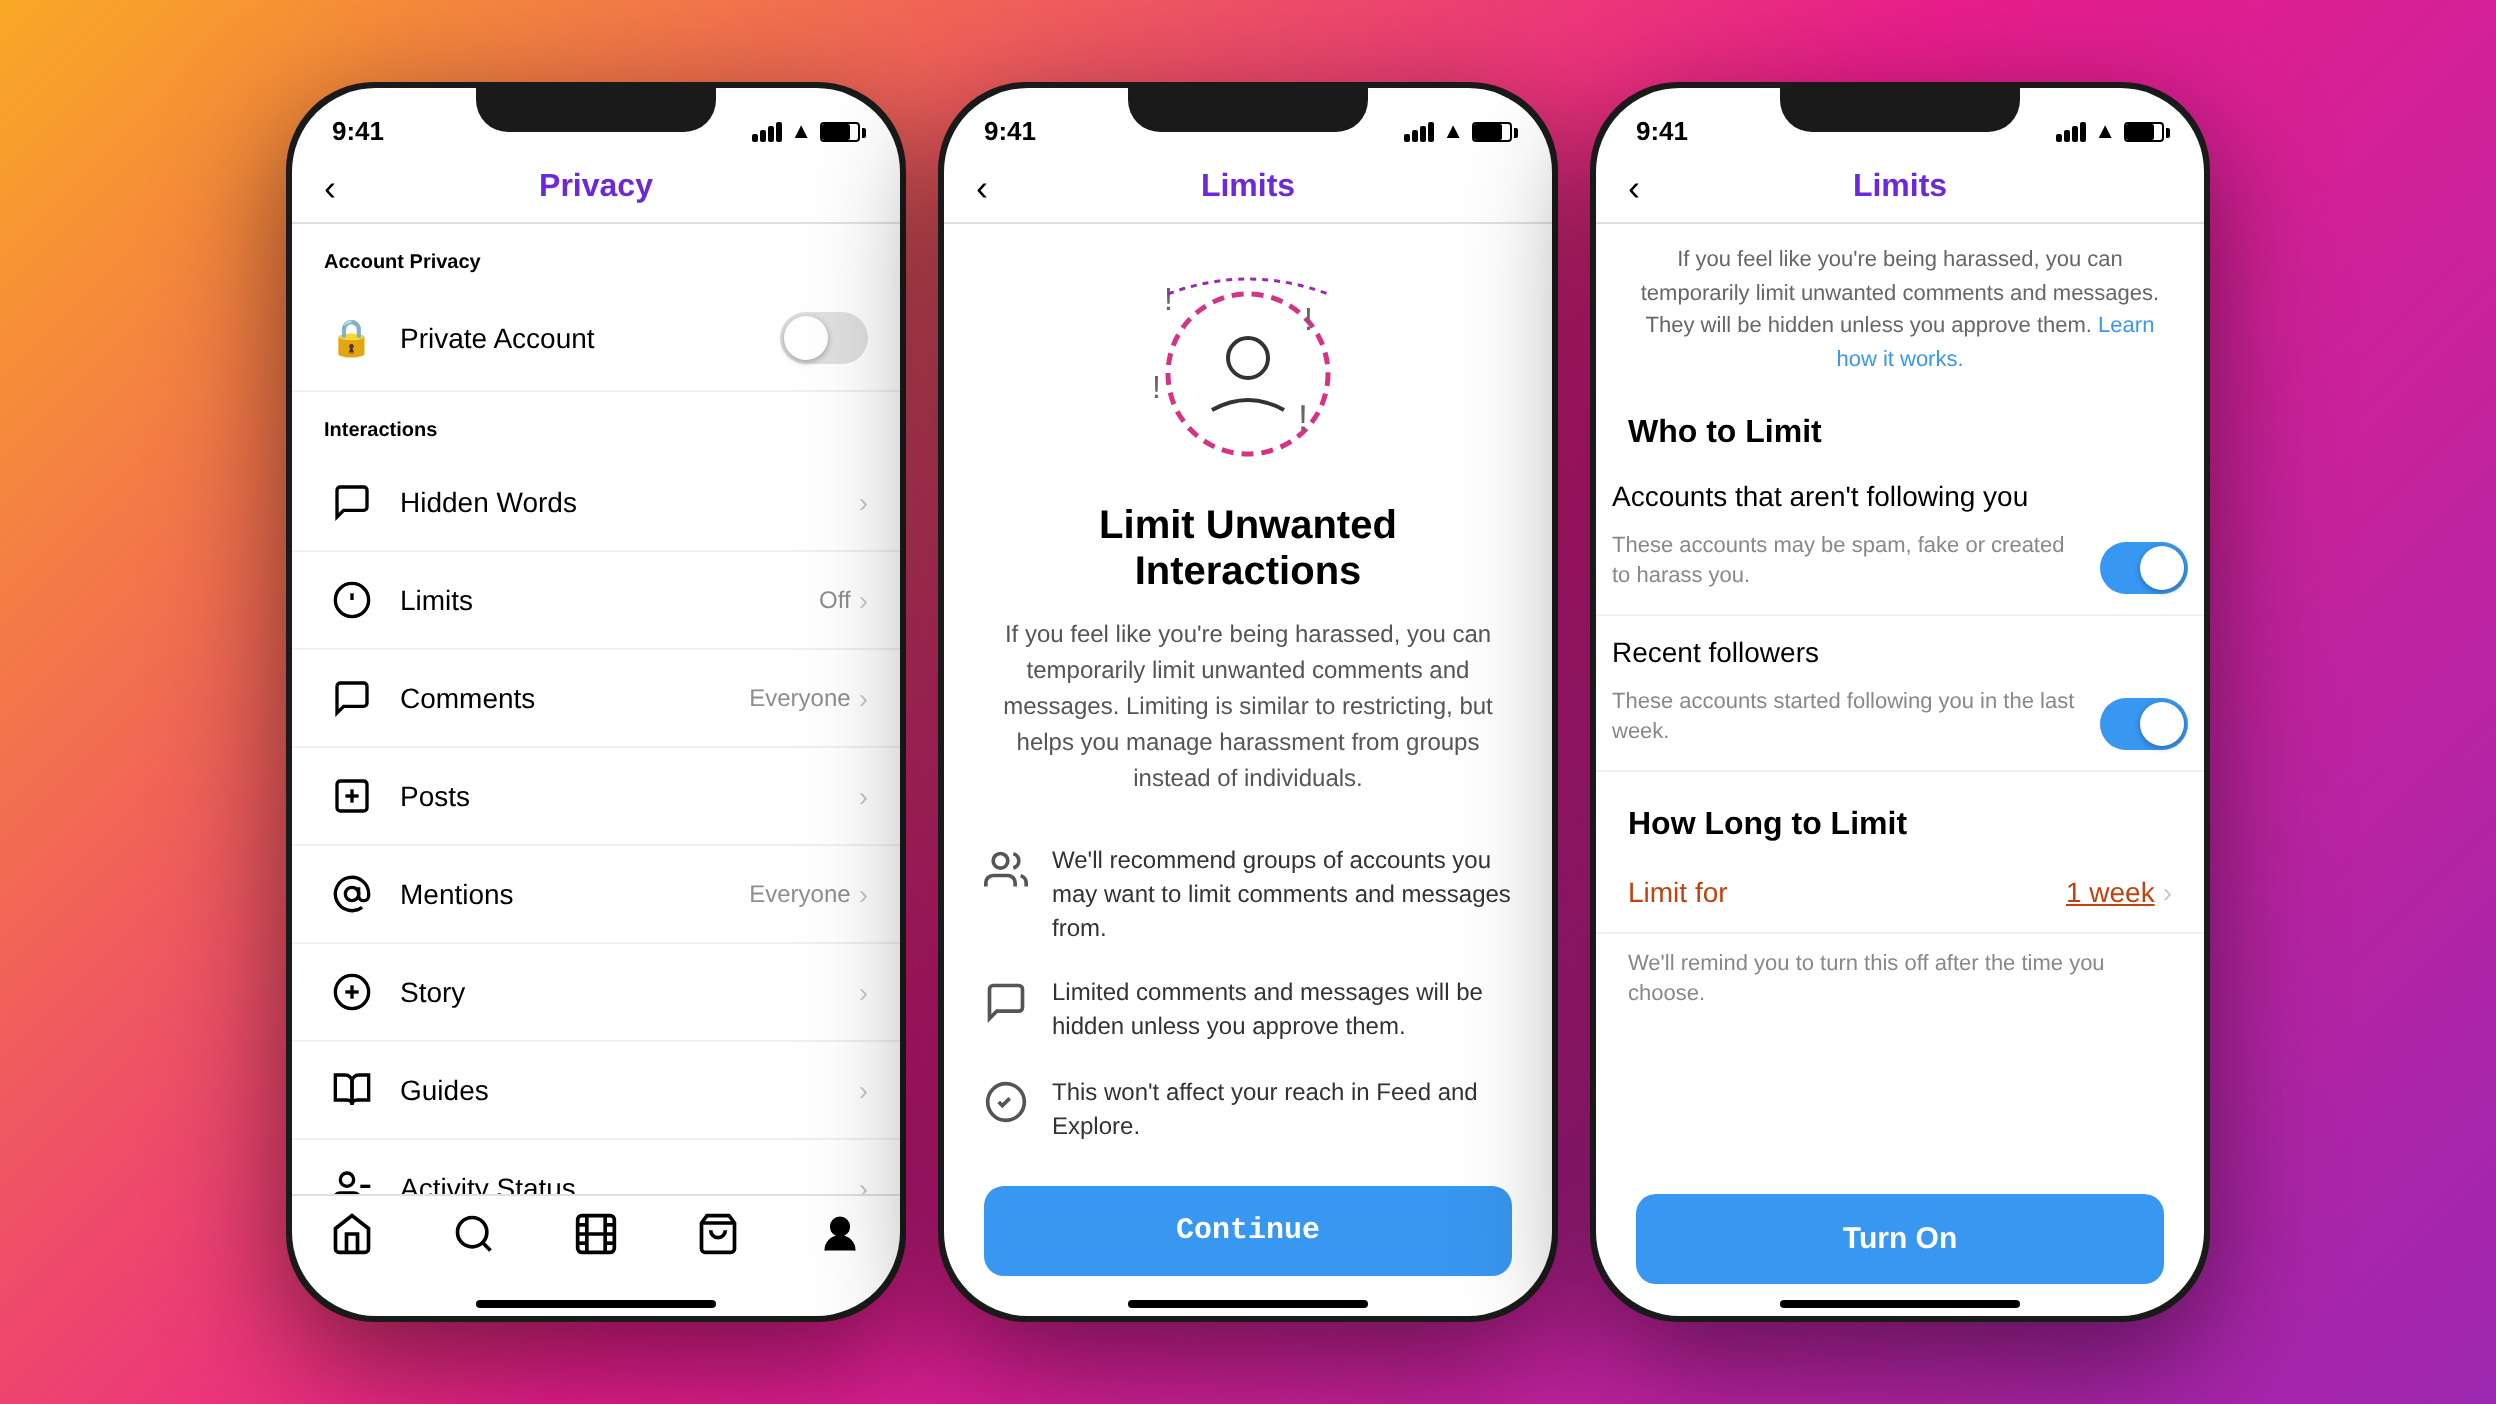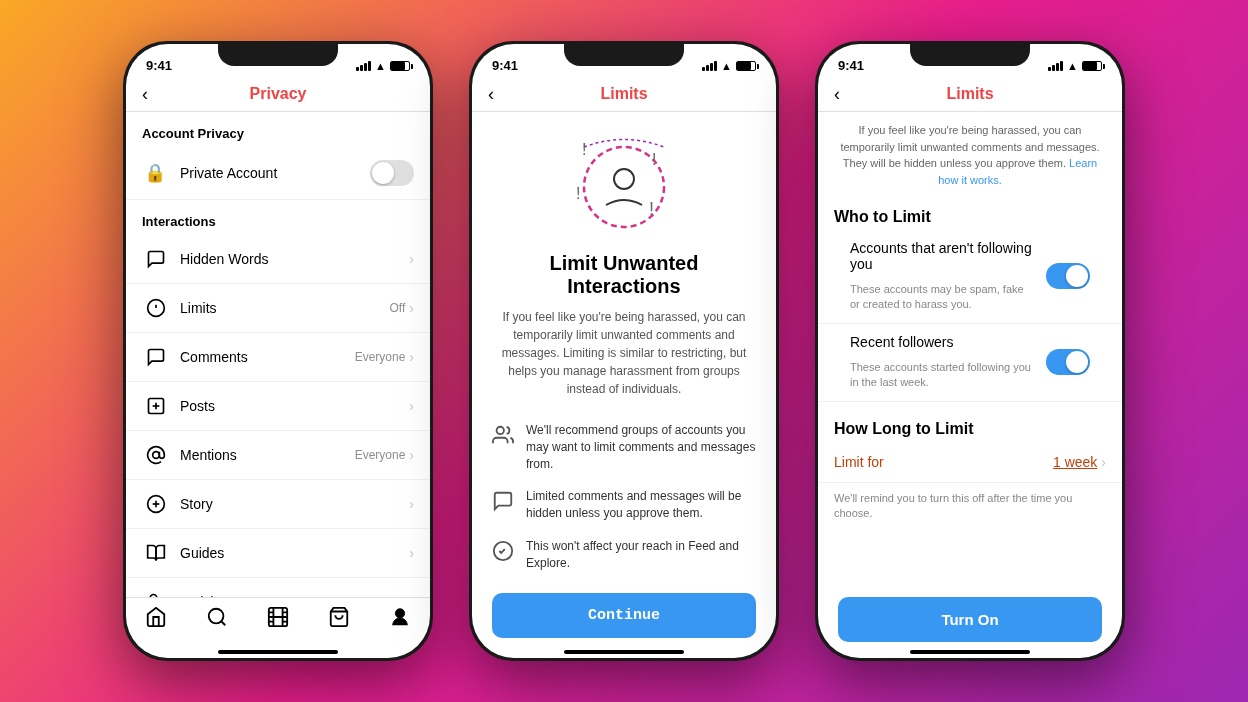--- a/index.html
+++ b/index.html
@@ -8,21 +8,21 @@
       height: 702px;
       background: linear-gradient(135deg, #f9a825 0%, #e91e8c 50%, #9c27b0 100%);
       display: flex;
       align-items: center;
       justify-content: center;
       font-family: -apple-system, BlinkMacSystemFont, 'Helvetica Neue', Arial, sans-serif;
       overflow: hidden;
     }
     .phones-container {
       display: flex;
-      gap: 36px;
+      gap: 16px;
       align-items: center;
     }
     .phone {
       width: 310px;
       height: 620px;
       background: #1a1a1a;
       border-radius: 44px;
       padding: 3px;
       box-shadow: 0 20px 60px rgba(0,0,0,0.5);
       position: relative;
@@ -73,34 +73,34 @@
     
     .nav-header {
       display: flex;
       align-items: center;
       justify-content: center;
       padding: 8px 16px;
       border-bottom: 0.5px solid #e0e0e0;
       position: relative;
       flex-shrink: 0;
     }
-    .nav-title { font-size: 16px; font-weight: 700; color: #ef4444; }
+    .nav-title { font-size: 16px; font-weight: 700; color: #6d28d9; }
     .nav-back {
       position: absolute;
       left: 16px;
       font-size: 18px;
       color: #000;
       cursor: pointer;
     }
 
     
     .scroll-content { flex: 1; overflow-y: auto; }
     .section-header {
       padding: 14px 16px 6px;
-      font-size: 13px;
+      font-size: 10px;
       font-weight: 600;
       color: #000;
     }
     .menu-item {
       display: flex;
       align-items: center;
       padding: 10px 16px;
       border-bottom: 0.5px solid #f0f0f0;
       cursor: pointer;
     }
@@ -231,22 +231,22 @@
     .learn-link { color: #3897f0; }
     .who-section { padding: 0 0 8px; }
     .who-header {
       font-size: 16px;
       font-weight: 700;
       padding: 10px 16px 4px;
       color: #000;
     }
     .toggle-row {
       display: flex;
-      align-items: center;
-      padding: 10px 32px;
+      align-items: flex-end;
+      padding: 10px 8px;
       border-bottom: 0.5px solid #f0f0f0;
       gap: 10px;
     }
     .toggle-row-text { flex: 1; }
     .toggle-row-label { font-size: 14px; color: #000; font-weight: 500; }
     .toggle-row-sub { font-size: 11px; color: #888; margin-top: 10px; line-height: 1.4; }
     .how-long-header {
       font-size: 16px;
       font-weight: 700;
       padding: 10px 16px 4px;

